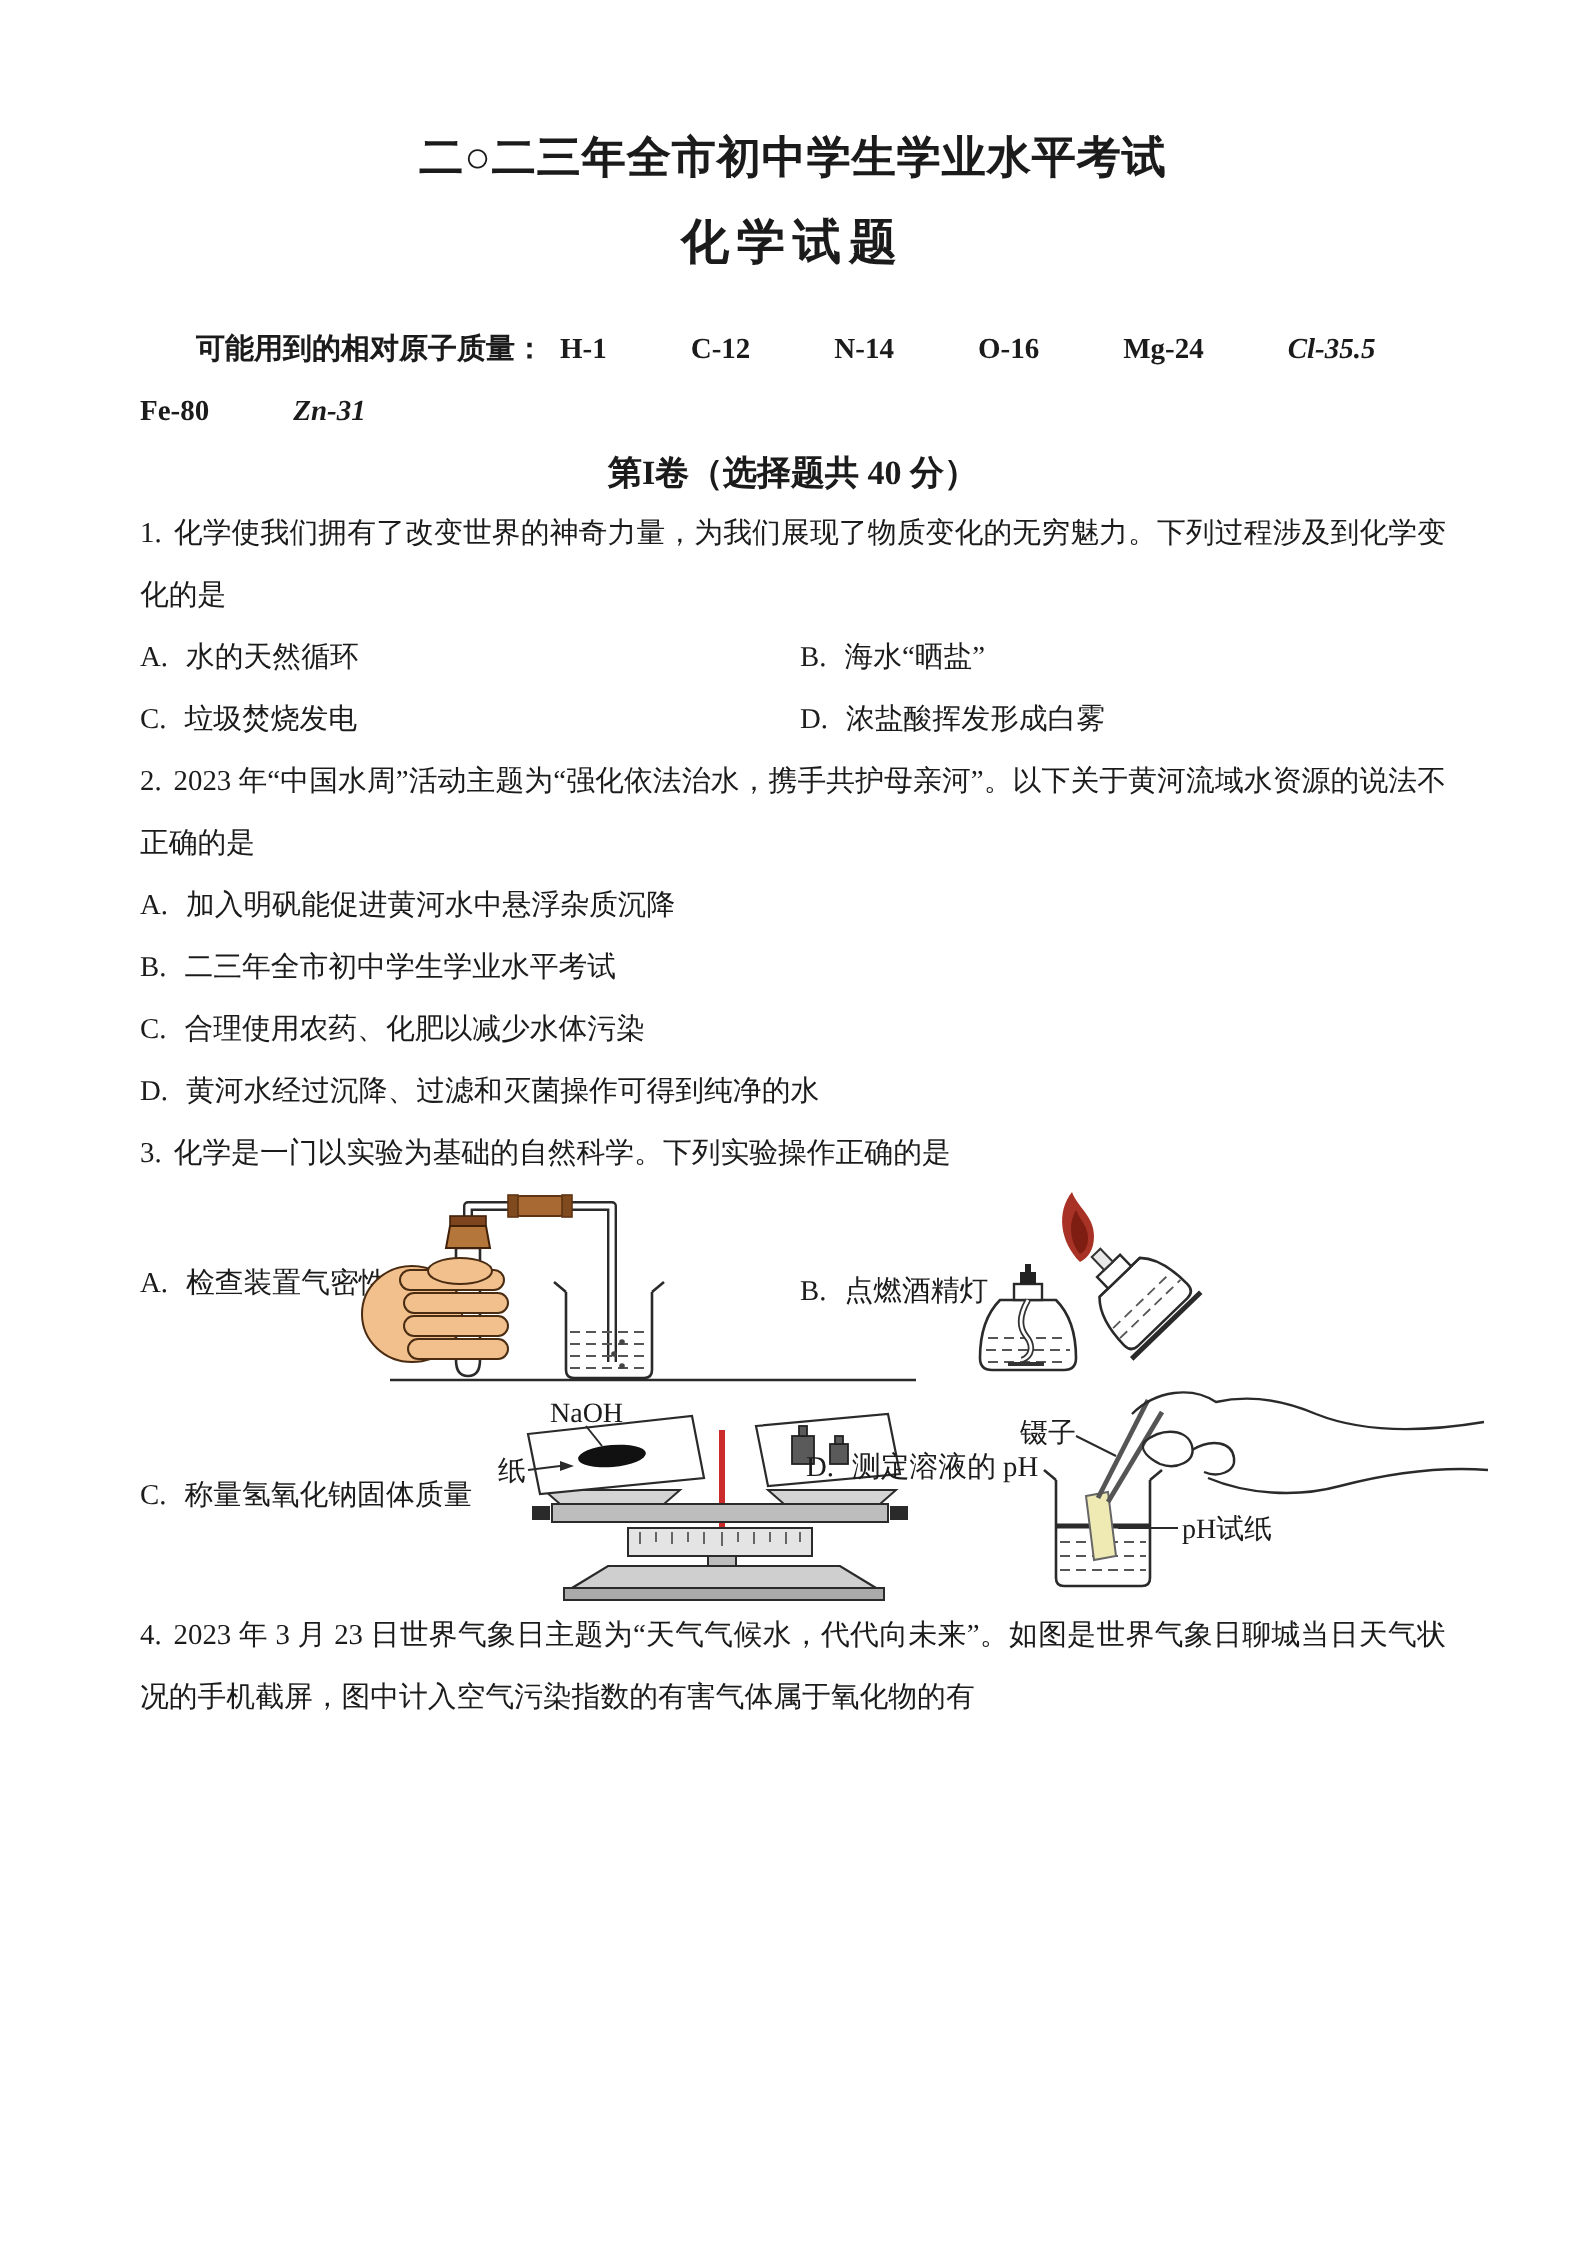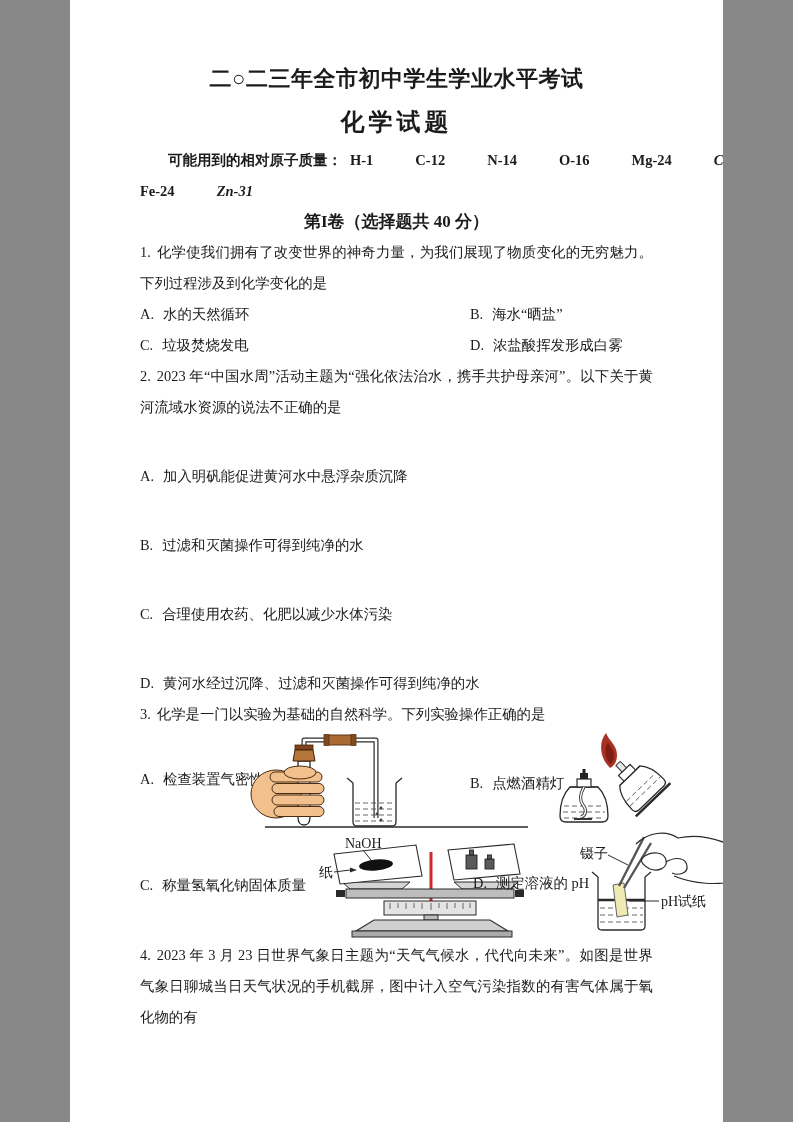--- a/index.html
+++ b/index.html
@@ -1,32 +1,32 @@
 <!DOCTYPE html>
 <html><head>
 <meta charset="utf-8">
 <style>
   html,body { margin:0; padding:0; background:#888; }
   .page {
     position:relative;
-    width:653px; height:1122px;
+    width:793px; height:1122px;
     margin:0 auto;
     background:#ffffff;
     box-sizing:border-box;
     padding:64px 70px 0 70px;
     font-family:"Liberation Serif","DejaVu Serif",serif;
     color:#1b1b1b;
     overflow:hidden;
   }
   h1.title {
     margin:0 0 13px 0; font-size:22px; line-height:30px;
     font-weight:bold; text-align:center; letter-spacing:0.5px;
   }
   h2.subtitle {
-    margin:0 0 8px 0; font-size:24px; line-height:30px;
+    margin:0 0 23px 0; font-size:24px; line-height:30px;
     font-weight:bold; text-align:center; letter-spacing:4px;
   }
   p { margin:0; }
   .atomic {
     font-weight:bold; font-size:14.5px; line-height:31px;
     white-space:nowrap;
   }
   .atomic .val { display:inline-block; margin-right:42px; }
   .atomic .val:last-child { margin-right:12px;font-style:italic; }
   .atomic .lbl { margin-right:8px;margin-left:28px; }
@@ -36,55 +36,55 @@
   }
   .instructions {
     font-weight:bold; font-size:15px; line-height:31.5px;
     letter-spacing:0.6px; text-align:justify;
   }
   .qtext { font-size:14.4px; line-height:31px; text-align:justify; }
   .qnum { margin-right:6px; }
   .opt-grid { display:grid; grid-template-columns:330px 1fr; }
   .opt { font-size:14.4px; line-height:31px; }
   .opt .olabel { margin-right:9px; }
-  .opt-list .opt { display:block;margin-top:38px; }
+  .opt-list .opt { display:block; }
   .figures { position:relative; height:210px; }
   .fig-label { position:absolute; font-size:14.4px; line-height:18px; white-space:nowrap; }
   .fig-label .olabel { margin-right:9px; }
   svg { position:absolute; overflow:visible; }
   svg text { font-family:"Liberation Serif","DejaVu Serif",serif; font-size:14px; fill:#1b1b1b; }
   .ln { stroke:#2a2a2a; stroke-width:1.3; fill:none; }
   .thin { stroke:#2a2a2a; stroke-width:1; fill:none; }
   .dash { stroke:#555; stroke-width:0.9; fill:none; stroke-dasharray:5,3; }
 </style>
 </head>
 <body>
 
 <div class="page">
 
   <h1 class="title">二○二三年全市初中学生学业水平考试</h1>
   <h2 class="subtitle">化学试题</h2>
 
   <p class="atomic"><span class="lbl">可能用到的相对原子质量：</span><span class="val">H-1</span><span class="val">C-12</span><span class="val">N-14</span><span class="val">O-16</span><span class="val">Mg-24</span><span class="val">Cl-35.5</span></p>
-  <p class="atomic"><span class="val">Fe-24</span><span class="val">Zn-31</span></p>
+  <p class="atomic"><span class="val">Fe-80</span><span class="val">Zn-31</span></p>
 
   <h3 class="section-title">第I卷（选择题共 40 分）</h3>
 
   <p class="qtext"><span class="qnum">1.</span><span>化学使我们拥有了改变世界的神奇力量，为我们展现了物质变化的无穷魅力。下列过程涉及到化学变化的是</span></p>
   <div class="opt-grid">
     <span class="opt"><span class="olabel">A.</span><span>水的天然循环</span></span>
     <span class="opt"><span class="olabel">B.</span><span>海水“晒盐”</span></span>
     <span class="opt"><span class="olabel">C.</span><span>垃圾焚烧发电</span></span>
     <span class="opt"><span class="olabel">D.</span><span>浓盐酸挥发形成白雾</span></span>
   </div>
 
   <p class="qtext"><span class="qnum">2.</span><span>2023 年“中国水周”活动主题为“强化依法治水，携手共护母亲河”。以下关于黄河流域水资源的说法不正确的是</span></p>
   <div class="opt-list">
     <span class="opt"><span class="olabel">A.</span><span>加入明矾能促进黄河水中悬浮杂质沉降</span></span>
-    <span class="opt"><span class="olabel">B.</span><span>过滤和灭菌操作可得到纯净的水</span></span>
+    <span class="opt"><span class="olabel">B.</span><span>二三年全市初中学生学业水平考试</span></span>
     <span class="opt"><span class="olabel">C.</span><span>合理使用农药、化肥以减少水体污染</span></span>
     <span class="opt"><span class="olabel">D.</span><span>黄河水经过沉降、过滤和灭菌操作可得到纯净的水</span></span>
   </div>
 
   <p class="qtext"><span class="qnum">3.</span><span>化学是一门以实验为基础的自然科学。下列实验操作正确的是</span></p>
 
   <div class="figures">
 
     <span class="fig-label" style="left:0; top:40px;"><span class="olabel">A.</span><span>检查装置气密性</span></span>
 
@@ -201,21 +201,21 @@
       <polygon points="56,90 172,90 190,101 38,101" fill="#cfcfcf" stroke="#2a2a2a" stroke-width="1.1"></polygon>
       <rect x="34" y="101" width="160" height="6" fill="#aaaaaa" stroke="#2a2a2a" stroke-width="1"></rect>
 
       <text x="27" y="18">NaOH</text>
       <line class="thin" x1="45" y1="20" x2="53" y2="30"></line>
       <text x="1" y="47">纸</text>
       <line class="thin" x1="16" y1="42" x2="32" y2="40"></line>
       <polygon points="32,37.5 39,40 32,42.5" fill="#2a2a2a"></polygon>
     </svg>
 
-    <span class="fig-label" style="left:333px; top:144px;"><span class="olabel">D.</span><span>测定溶液的 pH</span></span>
+    <span class="fig-label" style="left:333px; top:132px;"><span class="olabel">D.</span><span>测定溶液的 pH</span></span>
 
     <svg style="left:438px; top:98px;" width="240" height="112" viewBox="0 0 240 112">
 
       <g>
         <line class="ln" x1="14" y1="44" x2="20" y2="49"></line>
         <line class="ln" x1="73" y1="44" x2="67" y2="49"></line>
         <path class="ln" d="M20,49 L20,98 Q20,102 24,102 L63,102 Q67,102 67,98 L67,49"></path>
         <line x1="20" y1="72" x2="67" y2="72" stroke="#2a2a2a" stroke-width="2.4"></line>
         <line class="dash" x1="22" y1="80" x2="65" y2="80"></line>
         <line class="dash" x1="22" y1="87" x2="65" y2="87"></line>

